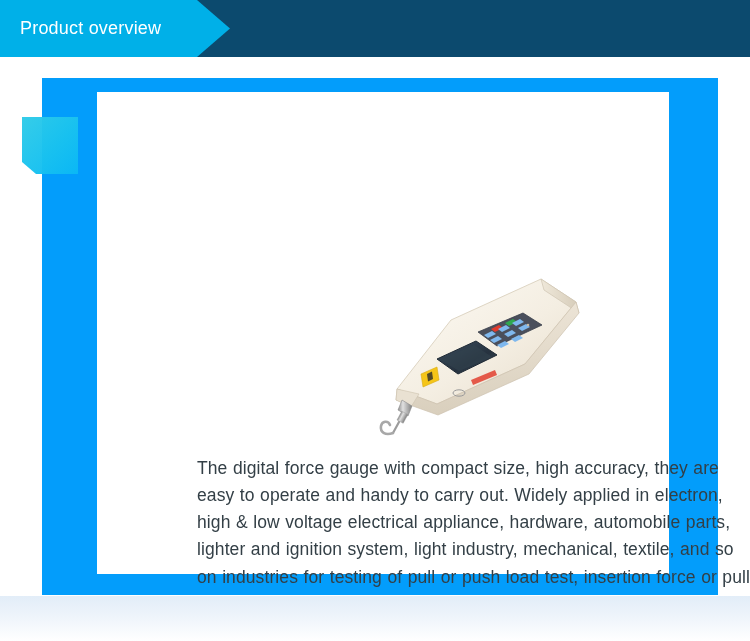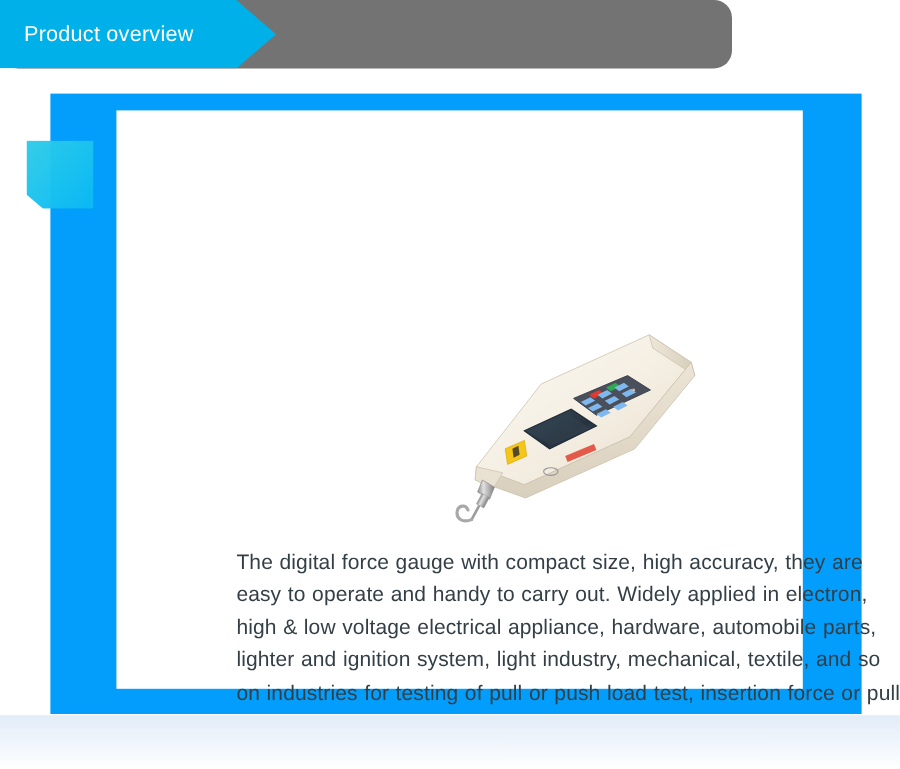--- a/index.html
+++ b/index.html
@@ -13,24 +13,23 @@
     background: #ffffff;
     overflow: hidden;
     position: relative;
   }
 
   
   .header-band {
     position: absolute;
     left: 0;
     top: 0;
-    width: 610px;
+    width: 750px;
     height: 57px;
-    background: #737373;
-    border-radius: 15px;
+    background: #0c4a6e;
   }
   .header-tab {
     position: absolute;
     left: 0;
     top: 0;
     width: 230px;
     height: 57px;
     background: #00b0e8;
     -webkit-clip-path: polygon(0 0, 197px 0, 230px 28.5px, 197px 57px, 0 57px);
     clip-path: polygon(0 0, 197px 0, 230px 28.5px, 197px 57px, 0 57px);

